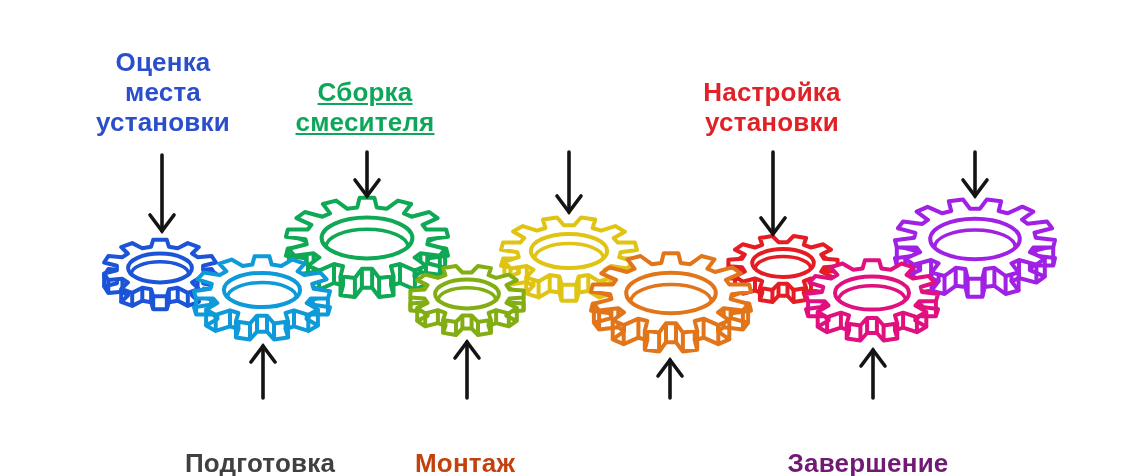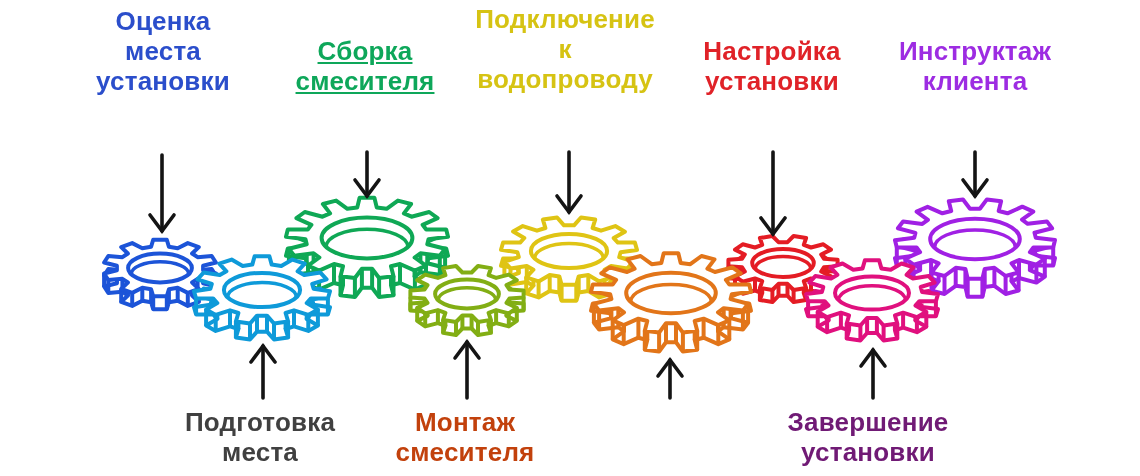--- a/index.html
+++ b/index.html
@@ -4,21 +4,21 @@
 <style>
   html,body{margin:0;padding:0;background:#ffffff;}
   .canvas{
     position:relative;width:1140px;height:476px;background:#ffffff;overflow:hidden;
     font-family:"Liberation Sans",sans-serif;
   }
   #gear-svg{position:absolute;left:0;top:0;}
   .step-label{
     position:absolute;width:280px;text-align:center;
     font-size:26px;line-height:30px;font-weight:600;
-    white-space:pre-line;letter-spacing:0.2px;
+    white-space:pre-line;letter-spacing:0.2px;margin-top:41px;
   }
 </style>
 </head>
 <body>
 
 <div class="canvas">
   <svg id="gear-svg" width="1140" height="476" viewBox="0 0 1140 476">
       <g>
         <path d="M151.1 259.8L153.2 252.7L166.8 252.7L168.9 259.8L177.7 261.2L187.8 256.1L198.8 260.1L192.1 266.5L197.6 270.2L211.7 269.0L215.9 275.5L203.1 278.7L203.1 283.3L215.9 286.5L211.7 293.0L197.6 291.8L192.1 295.5L198.8 301.9L187.8 305.9L177.7 300.8L168.9 302.2L166.8 309.3L153.2 309.3L151.1 302.2L142.3 300.8L132.2 305.9L121.2 301.9L127.9 295.5L122.4 291.8L108.3 293.0L104.1 286.5L116.9 283.3L116.9 278.7L104.1 275.5L108.3 269.0L122.4 270.2L127.9 266.5L121.2 260.1L132.2 256.1L142.3 261.2Z" fill="#ffffff" stroke="#1c54d8" stroke-width="4" stroke-linejoin="round"></path>
         <line x1="203.1" y1="270.3" x2="203.1" y2="283.3" stroke="#1c54d8" stroke-width="4"></line>
@@ -305,22 +305,17 @@
 
   <div class="step-label" style="left: 23px; top: 6px; color: rgb(43, 78, 203);">Оценка
 места
 установки</div>
   <div class="step-label" style="left: 120px; top: 407px; color: #404040;">Подготовка
 места</div>
   <div class="step-label" style="left: 225px; top: 36px; color: rgb(14, 167, 90); text-decoration: underline;">Сборка
 смесителя</div>
   <div class="step-label" style="left: 325px; top: 407px; color: #c2410c;">Монтаж
 смесителя</div>
-  <div class="step-label" style="left: 425px; top: 4px; color: rgb(214, 195, 19);">Подключение
-к
-водопроводу</div>
   <div class="step-label" style="left: 632px; top: 36px; color: rgb(224, 34, 40);">Настройка
 установки</div>
   <div class="step-label" style="left: 728px; top: 407px; color: #701a75;">Завершение
 установки</div>
-  <div class="step-label" style="left: 835px; top: 36px; color: rgb(157, 44, 226);">Инструктаж
-клиента</div>
 </div>
 
 </body></html>

